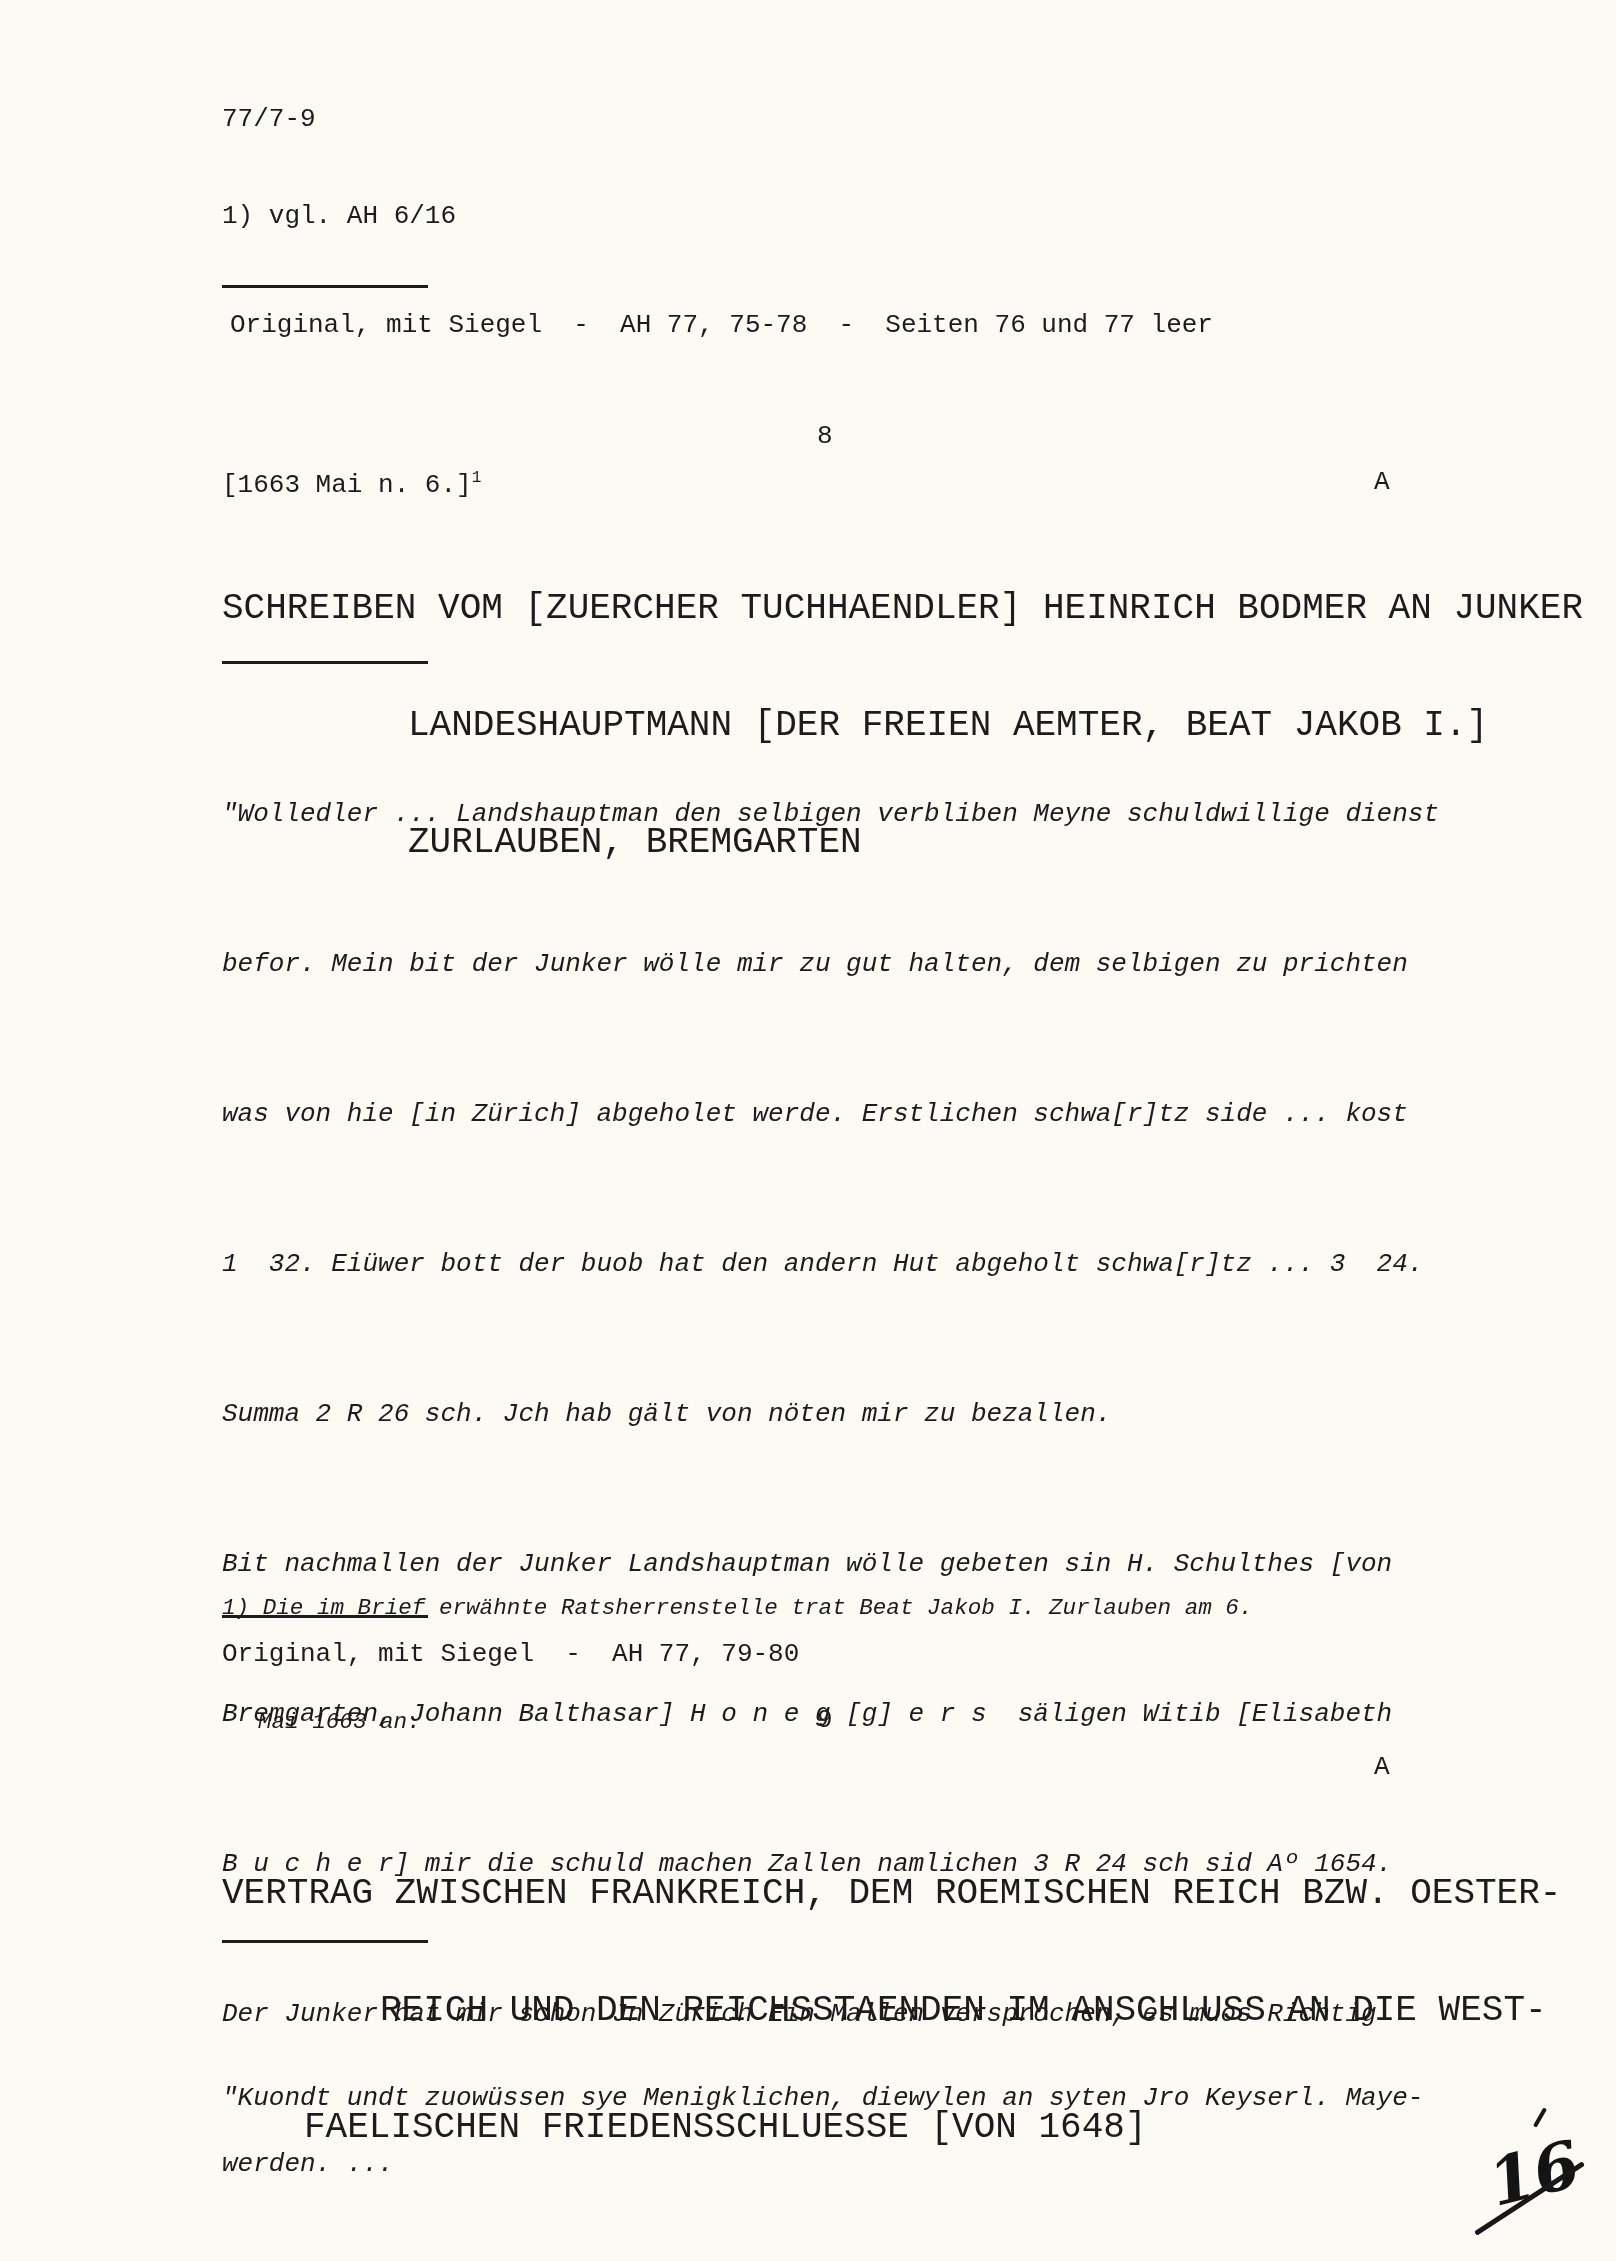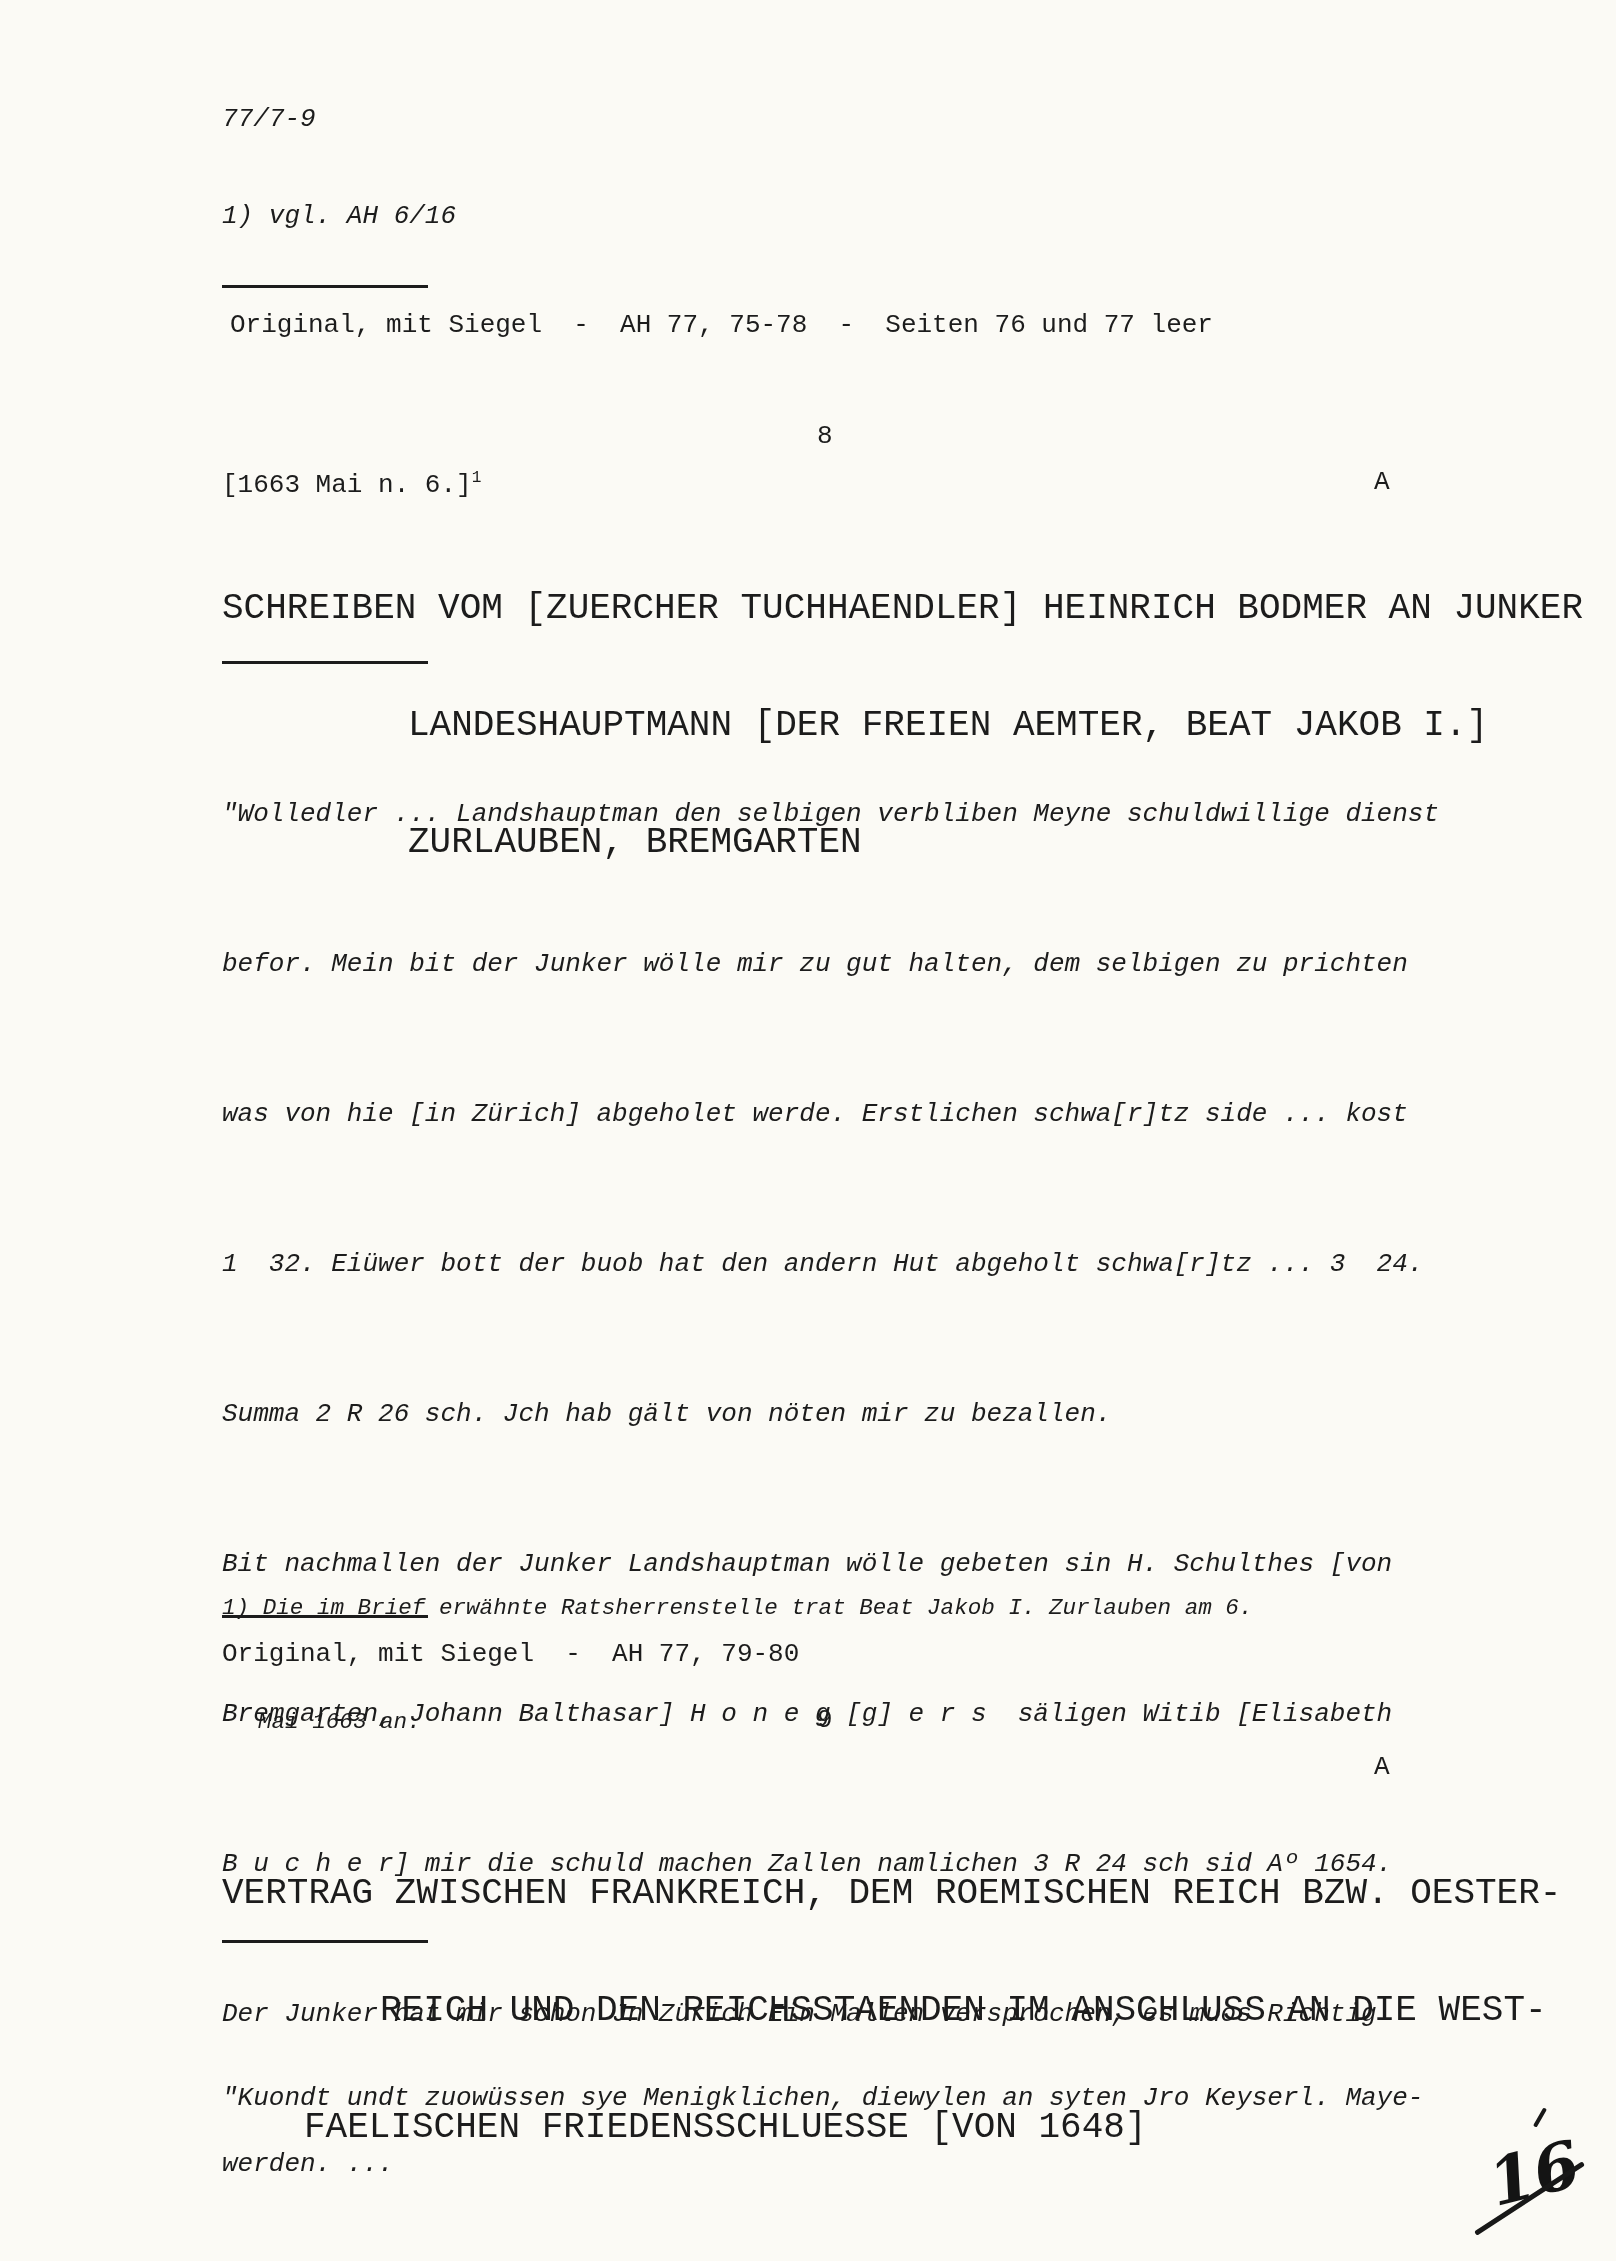--- a/index.html
+++ b/index.html
@@ -11,21 +11,21 @@
   .page {
     position: relative;
     width: 1617px; height: 2261px;
     background: var(--paper, #fbfaf5);
     color: var(--ink, #1c1c1c);
     font-family: "Liberation Mono", "DejaVu Sans Mono", monospace;
     overflow: hidden;
   }
   .abs { position: absolute; white-space: pre; }
   .reg { font-size: 26px; line-height: 32px; }
-  .ital { font-style: italic; }
+  .ital { }
   .title { font-size: 36px; line-height: 39px; }
   .title div { white-space: pre; }
   .quote { font-style: italic; font-size: 26px; line-height: 50px; }
   .quote div { white-space: pre; }
   .footnote { font-style: italic; font-size: 22.6px; line-height: 38px; }
   .footnote div { white-space: pre; }
   .rule {
     position: absolute; width: 206px; height: 3.2px;
     background: var(--ink, #1c1c1c);
   }

